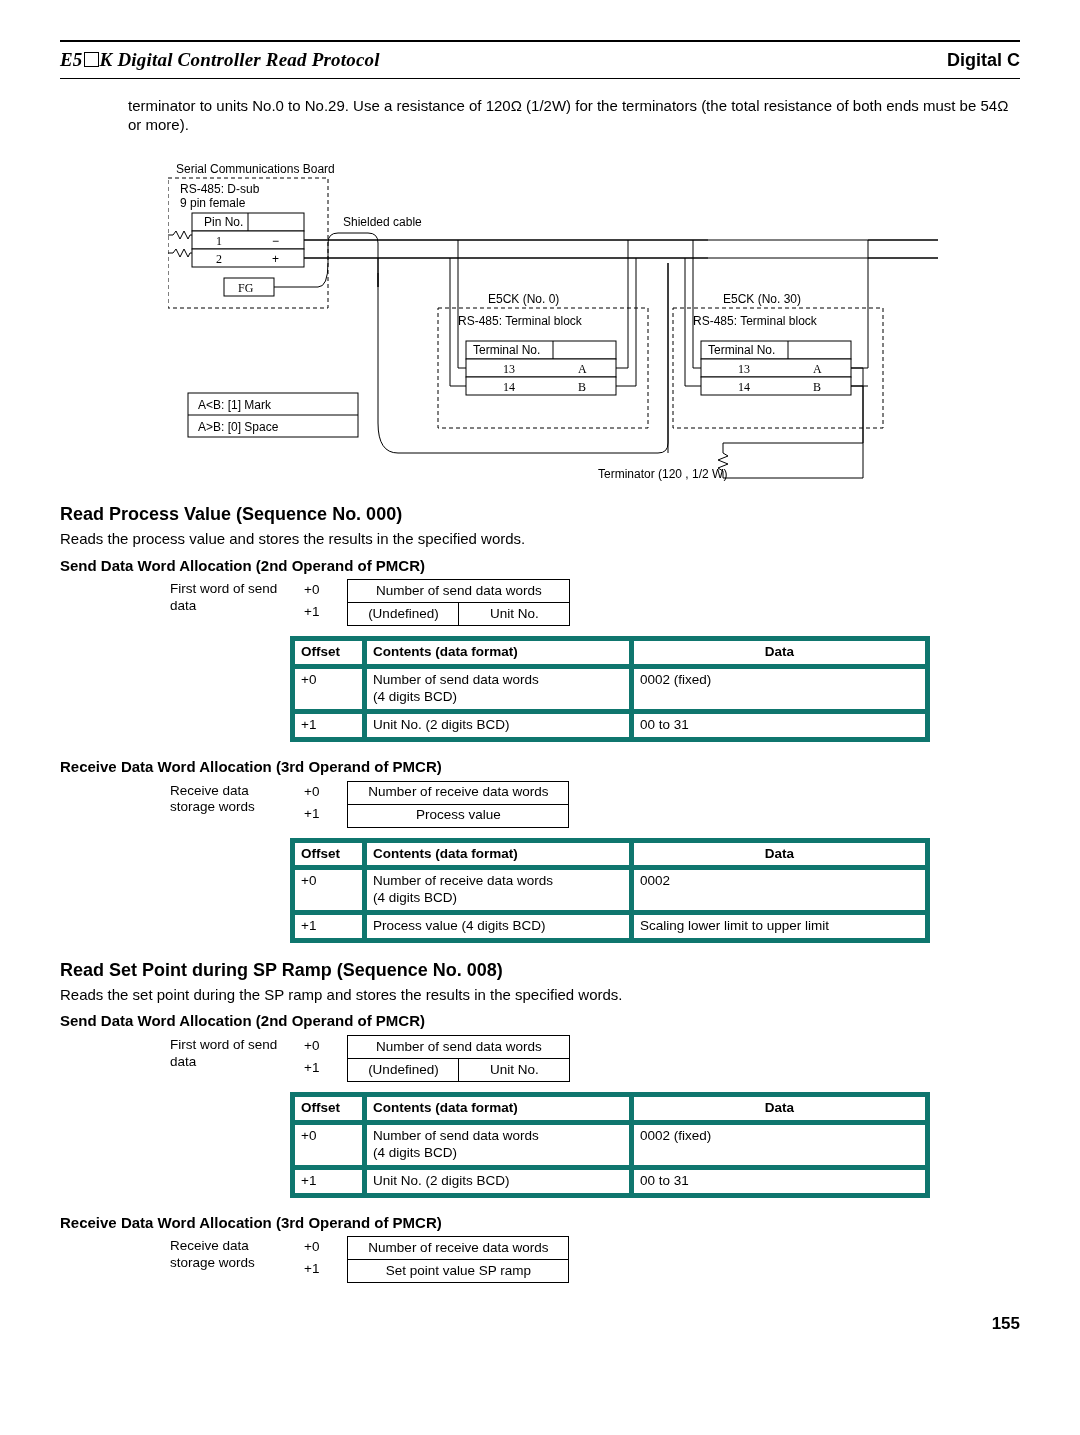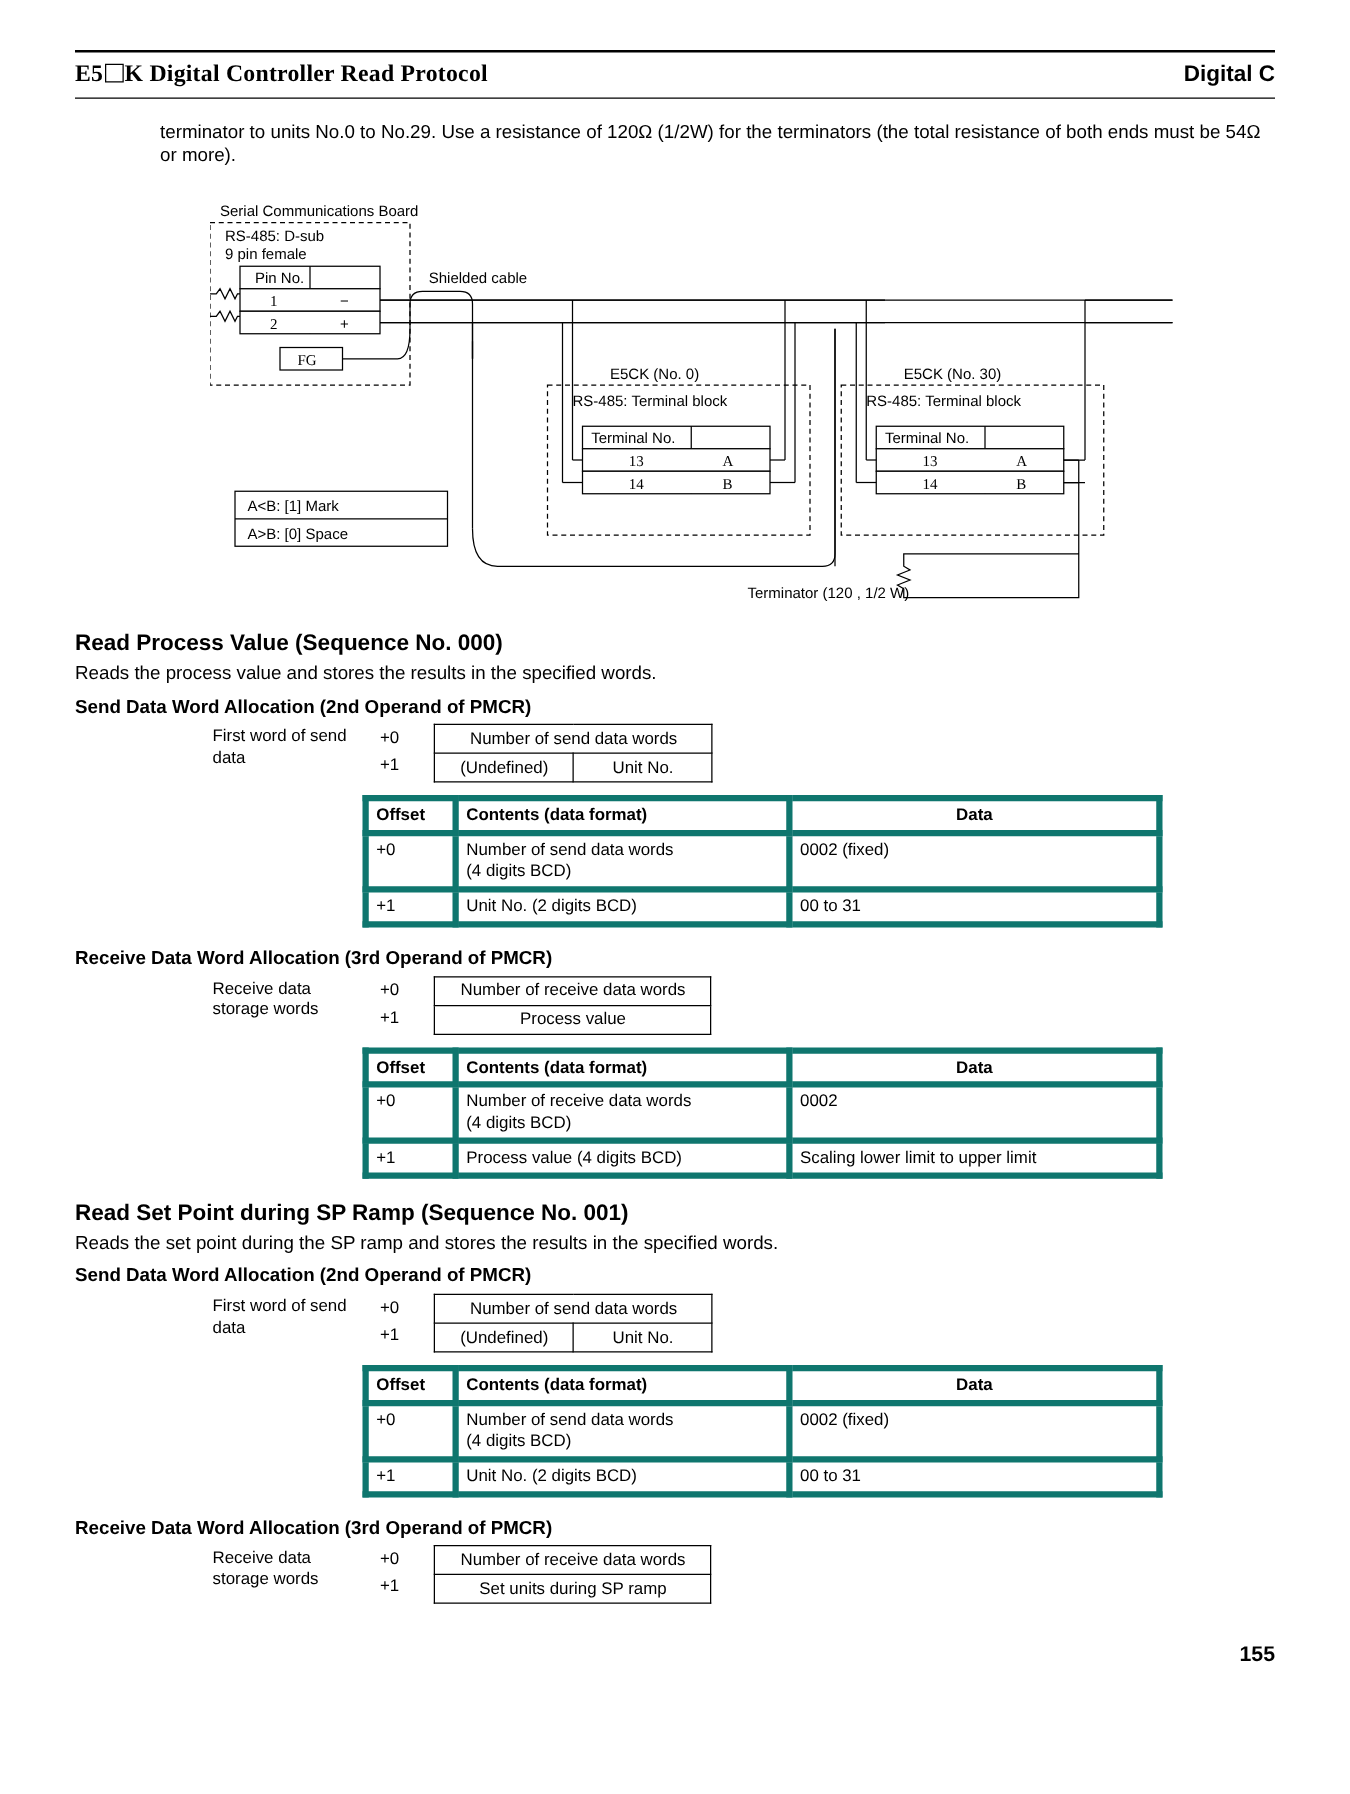--- a/index.html
+++ b/index.html
@@ -7,21 +7,21 @@
     font-family: Arial, Helvetica, sans-serif;
     font-size: 14px;
     color: #000;
     margin: 0;
     padding: 40px 60px 40px 60px;
     width: 960px;
     line-height: 1.25;
   }
   .topline { border-top: 2px solid #000; margin-bottom: 6px; }
   .runhead { display: flex; justify-content: space-between; align-items: baseline; margin-bottom: 6px; }
-  .runhead-left { font-weight: bold; font-family: "Times New Roman", serif; font-size: 19px; letter-spacing: 0.2px; }
+  .runhead-left { font-style: italic; font-weight: bold; font-family: "Times New Roman", serif; font-size: 19px; letter-spacing: 0.2px; }
   .runhead-left .box { display: inline-block; width: 13px; height: 13px; border: 1px solid #000; margin: 0 1px; position: relative; top: 1px; }
   .runhead-right { font-weight: bold; font-size: 18px; }
   .hr2 { border-top: 1px solid #000; margin-bottom: 18px; }
 
   .intro { margin-left: 68px; margin-bottom: 29px; font-size: 15px; }
 
   .diagram-wrap { margin-left: 108px; margin-bottom: 20px; }
   svg.wiring { display: block; }
 
   h1.section { font-size: 18px; font-weight: bold; margin: 16px 0 4px 0; }
@@ -251,21 +251,21 @@
     <td>0002</td>
   </tr>
   <tr>
     <td class="off">+1</td>
     <td>Process value (4 digits BCD)</td>
     <td>Scaling lower limit to upper limit</td>
   </tr>
 </tbody>
   </table>
 
-<h1 class="section">Read Set Point during SP Ramp (Sequence No. 001)</h1>
+<h1 class="section">Read Set Point during SP Ramp (Sequence No. 008)</h1>
 <div class="desc">Reads the set point during the SP ramp and stores the results in the specified words.</div>
 
 <div class="subhead">Send Data Word Allocation (2nd Operand of PMCR)</div>
 <div class="wordtable-wrap" style="margin-left:110px;">
   <div class="wordtable-label">First word of send data</div>
   <div class="offset-col">
     <div>+0</div>
       <div>+1</div>
   </div>
   <table class="boxes">
@@ -308,19 +308,19 @@
   <div class="offset-col">
     <div>+0</div>
       <div>+1</div>
   </div>
   <table class="boxes">
     <tbody>
         <tr>
           <td class="w-full">Number of receive data words</td>
         </tr>
     <tr>
-          <td class="w-full">Set units during SP ramp</td>
+          <td class="w-full">Set point value SP ramp</td>
         </tr>
   </tbody>
     </table>
 </div>
 
 <div class="pagefoot">155</div>
 
 </body></html>

